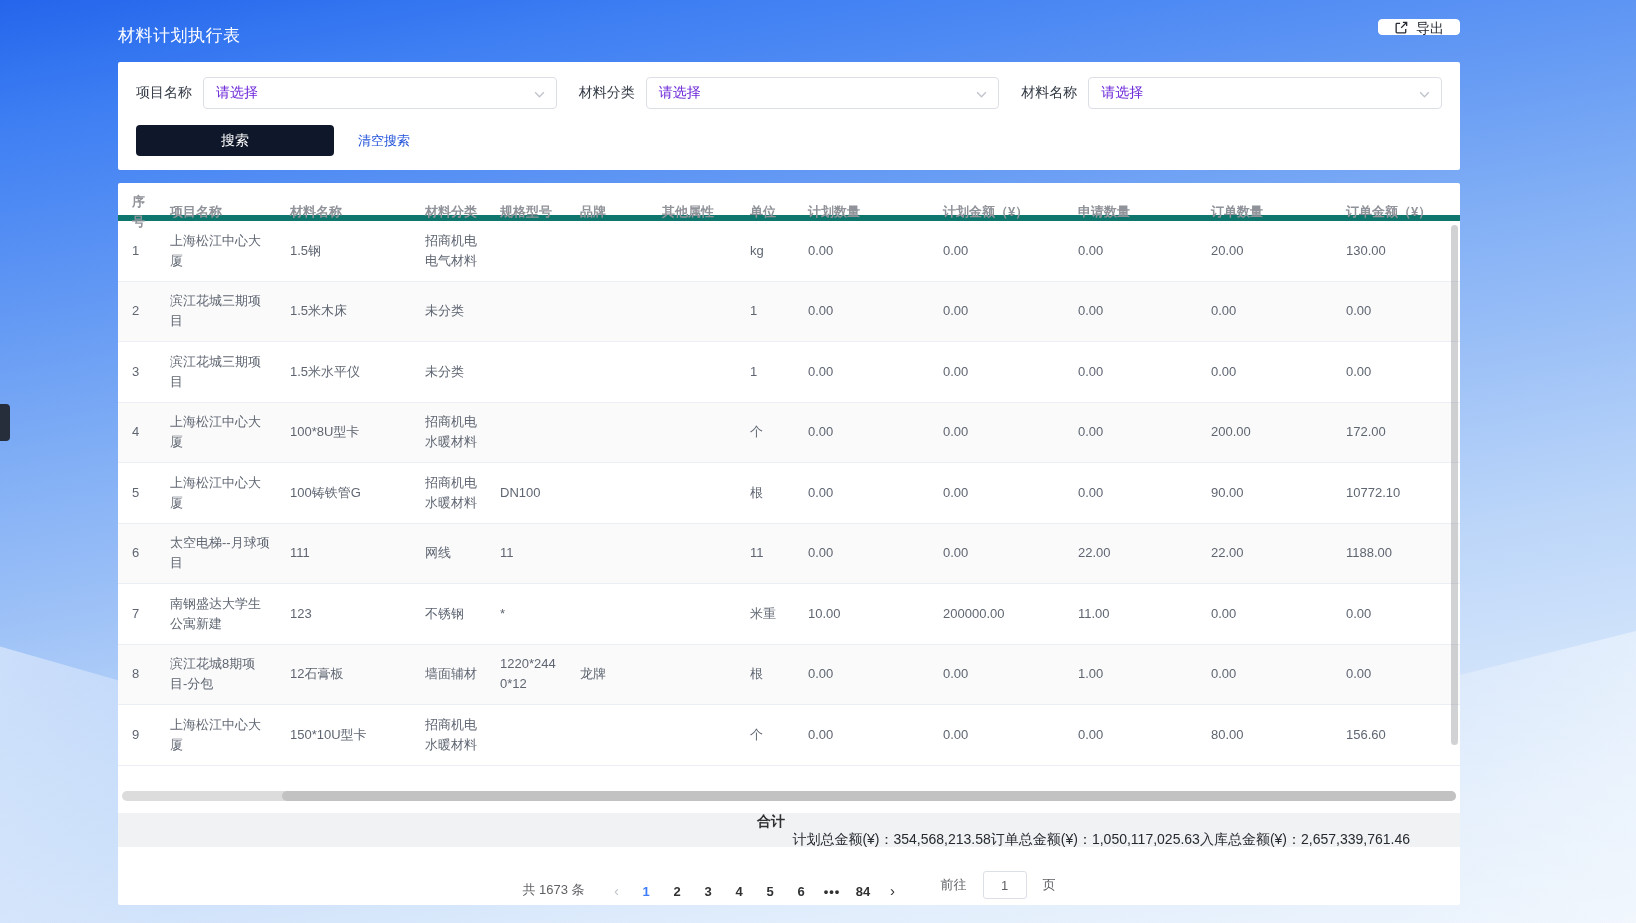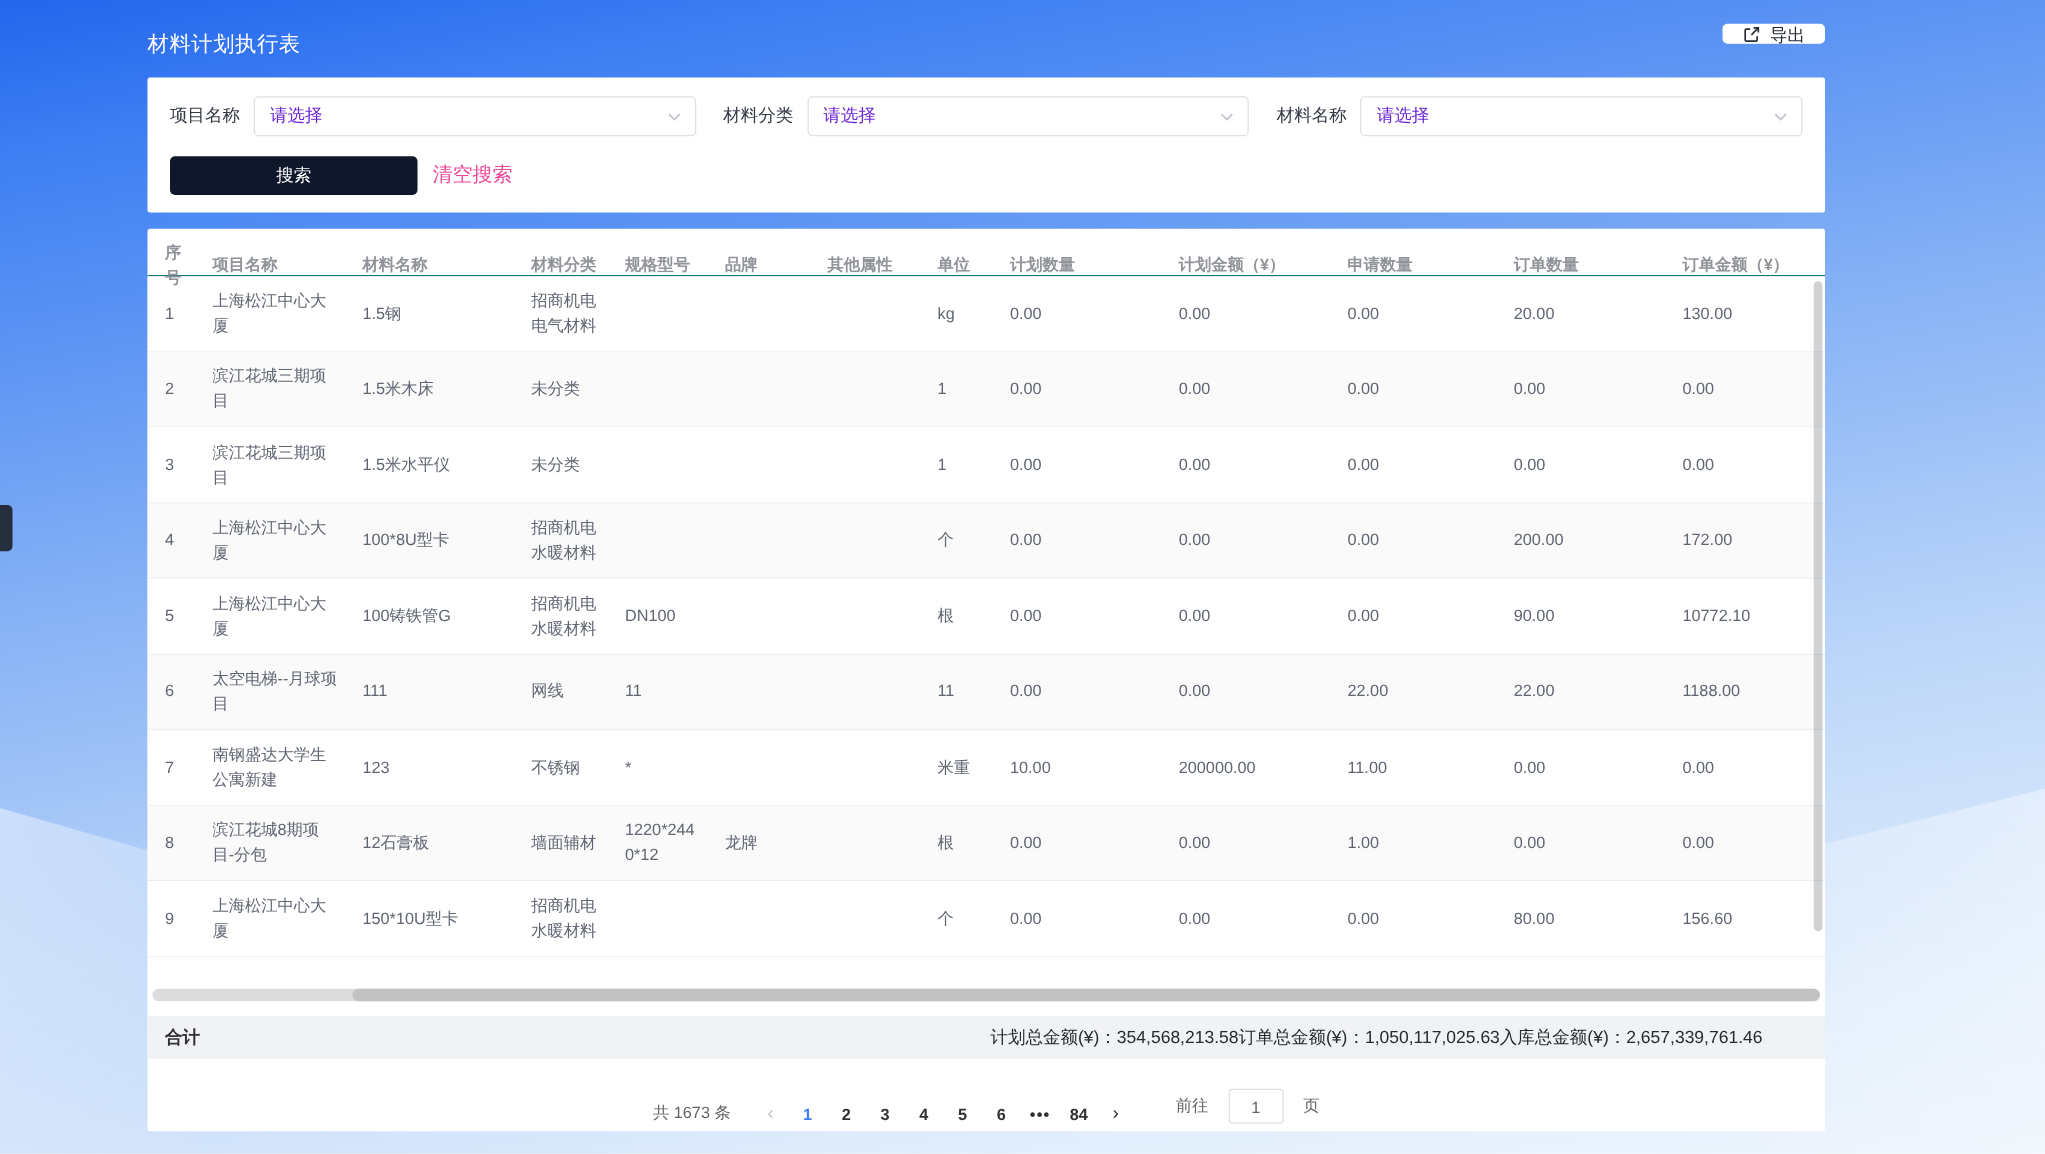--- a/index.html
+++ b/index.html
@@ -31,42 +31,42 @@
   .filter-row { display:flex; align-items:center; height:34px; }
   .f-label { font-size:14px; color:#333a45; white-space:nowrap; }
   .f-select { position:relative; flex:1; height:32px; border:1px solid #dcdfe6; border-radius:4px; background:#fff;
     display:flex; align-items:center; padding:0 30px 0 12px; margin-left:11px; cursor:pointer; }
   .f-select + .f-label { margin-left:22px; }
   .f-placeholder { font-size:14px; color:#6d28d9; }
   .f-caret { position:absolute; right:10px; top:9px; }
   .btn-row { display:flex; align-items:center; margin-top:15px; }
   .search-btn { width:198px; height:31px; background:#0f172a; color:#fff; border:none; border-radius:4px;
     font-size:14px; cursor:pointer; font-family:inherit; }
-  .clear-link { margin-left:12px; font-size:16px; color:#ec4899; cursor:pointer; }
+  .clear-link { margin-left:24px; font-size:13px; color:#1d4ed8; cursor:pointer; }
 
   
   :root { --cols: 40px 120px 135px 75px 80px 82px 88px 58px 135px 135px 133px 135px 112px; }
   .thead { display:grid; grid-template-columns:var(--cols); align-items:center; height:38px;
-    border-bottom:1px solid #0f766e; }
+    border-bottom:6px solid #0f766e; }
   .thead .cell { color:#909399; font-weight:bold; font-size:13px; }
   .tbody { height:545px; overflow:hidden; }
   .trow { display:grid; grid-template-columns:var(--cols); align-items:center; min-height:60.5px;
     border-bottom:1px solid #ebeef5; background:#fff; }
   .trow:nth-child(even) { background:#fafafa; }
   .cell { padding:9px 8px 9px 12px; font-size:13px; color:#5f6672; line-height:20px; word-break:break-all; }
   .cell.c0 { padding-left:14px; }
 
   .vscroll { position:absolute; top:42px; right:2px; width:7px; height:520px; border-radius:4px;
     background:rgba(144,147,153,.42); cursor:pointer; }
   .hscroll { position:relative; margin:25px 4px 0 4px; height:10px; border-radius:5px; background:#dcdcdc; cursor:pointer; }
   .hscroll-thumb { position:absolute; left:160px; right:0; top:0; height:10px; border-radius:5px; background:#c2c2c2; }
 
   
   .summary { margin-top:12px; height:34px; background:#f1f2f4; display:flex; align-items:center;
-    padding:0 50px 0 14px; }
+    padding:0 50px 0 14px;flex-direction:column; }
   .summary .sum-label { font-size:14px; color:#303133; font-weight:bold; }
   .sum-items { margin-left:auto; display:flex; }
   .sum-item { font-size:14px; color:#26292e; white-space:nowrap; }
 
   
   .pagination { height:52px; display:flex; align-items:flex-end; justify-content:center; font-size:13px; color:#606266; }
   .pg-total { margin-right:18px; }
   .pg-arrow { width:28px; text-align:center; font-size:15px; cursor:pointer; color:#303133; user-select:none; }
   .pg-arrow.disabled { color:#c0c4cc; cursor:default; }
   .pg-page { min-width:31px; text-align:center; font-weight:bold; color:#303133; cursor:pointer; padding:0 2px; }

